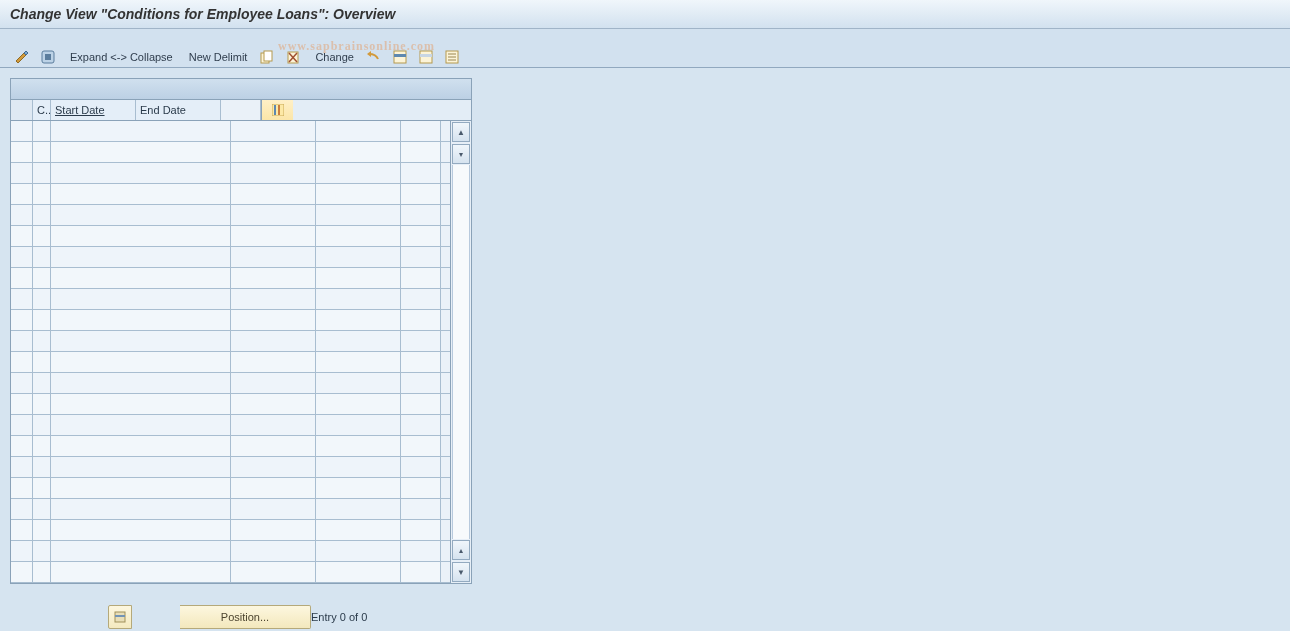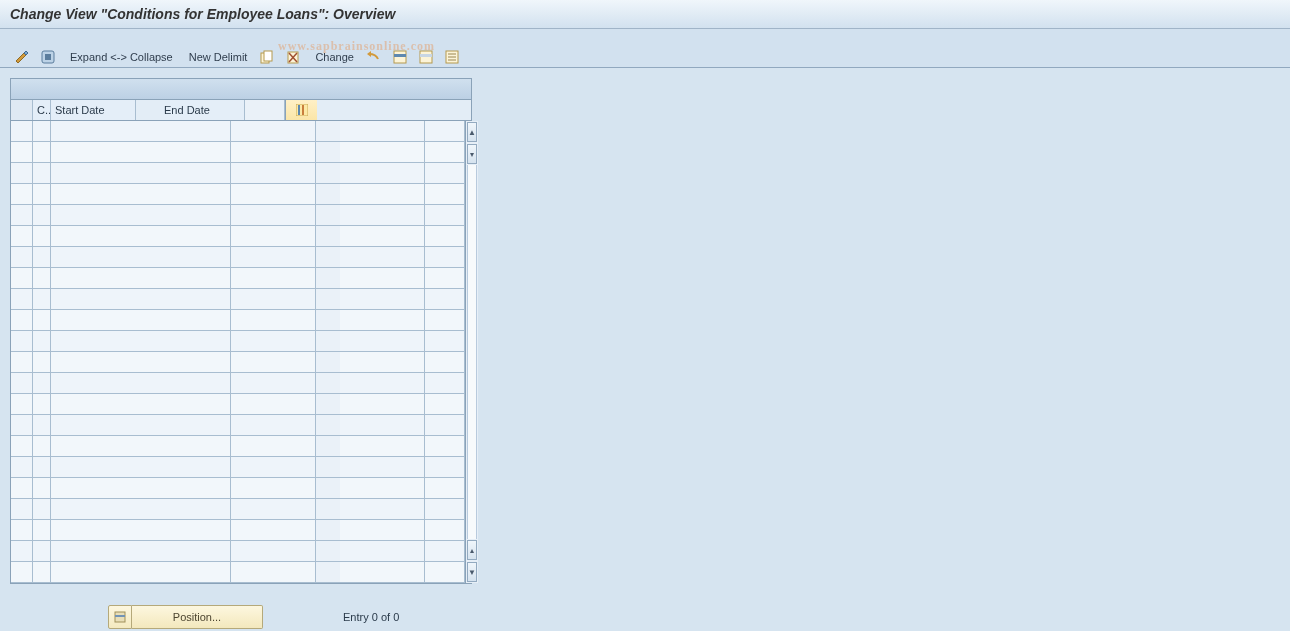--- a/index.html
+++ b/index.html
@@ -107,22 +107,22 @@
     overflow: hidden;
     white-space: nowrap;
     text-overflow: clip;
     color: #2a3a4a;
     font-size: 11px;
   }
   .hdr-cell { background:#e4eef8; }
   .sel-col { width: 22px; padding:0; background:#dfe9f3; border-right:1px solid #a8bdd0;}
   .c-col { width: 18px; }
   .desc-col { width: 180px; }
-  .start-col { width: 85px; }
-  .end-col { width: 85px; margin-left: 24px; }
+  .start-col { width: 85px; text-decoration: underline; }
+  .end-col { width: 85px; }
   .corner-widget {
     width: 32px;
     border-right:none;
     background: linear-gradient(#fff0c6,#fbe6a8);
     border-left:1px solid #8aa2b8;
     display:flex; align-items:center; justify-content:center;
   }
   .corner-widget svg { display:block;}
 
   .rows-area {
@@ -173,41 +173,41 @@
     left:0; right:0;
     bottom:0;
     display:flex;
     align-items:center;
     height:30px;
   }
   .pos-btn-holder {
     margin-left: 108px;
     display:flex;
     align-items:center;
+    gap:48px;
   }
   .pos-icon-box {
     width:22px; height:22px;
     border:1px solid #b5a97a;
     background:linear-gradient(#fdf7df,#f4eac0);
     display:flex; align-items:center; justify-content:center;
     border-radius:2px 0 0 2px;
   }
   .pos-btn {
     width:130px; height:22px;
     background:linear-gradient(#fdf7df,#f3e8bd);
     border:1px solid #b5a97a;
     border-left:none;
     border-radius:0 2px 2px 0;
     text-align:center;
     line-height:22px;
     color:#4d4530;
     cursor:pointer;
   }
   .entry-label {
-    margin-left:80px;
     color:#2a3a4a;
   }
 </style>
 </head>
 <body>
 
 <div class="title-bar">
   <span class="title">Change View "Conditions for Employee Loans": Overview</span>
 </div>
 

